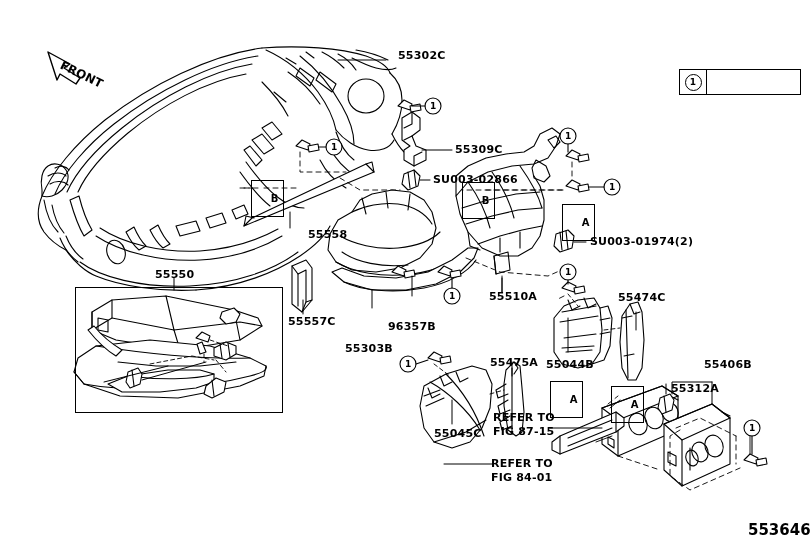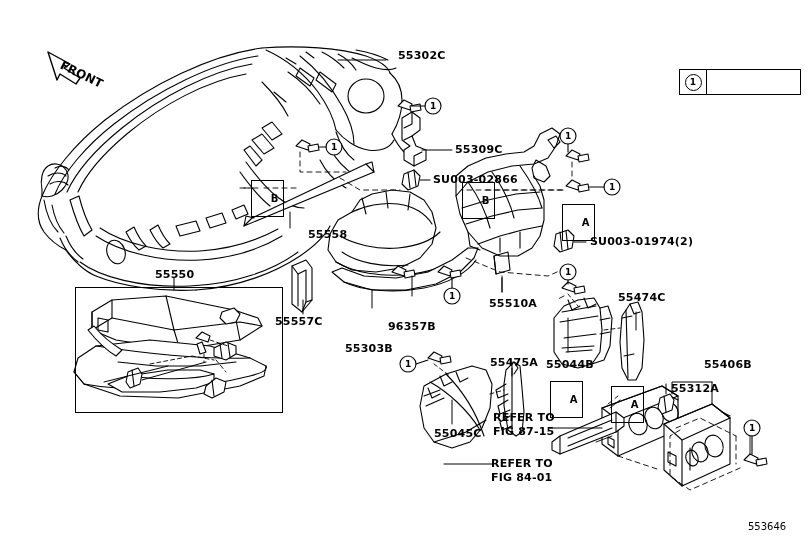--- a/index.html
+++ b/index.html
@@ -71,22 +71,22 @@
     justify-content: center;
     font-size: 10px;
     font-weight: bold;
     letter-spacing: 0.3px;
     padding: 0 6px;
     white-space: pre;
   }
   .figno {
     position: absolute;
     font-family: "DejaVu Sans", "Liberation Sans", sans-serif;
-    font-weight: normal;
-    font-size: 10px;
+    font-weight: bold;
+    font-size: 15px;
     color: #000;
   }
   .inset {
     position: absolute;
     border: 1.1px solid #000;
     background: transparent;
   }
 </style>
 </head>
 <body>
@@ -542,27 +542,27 @@
   <div class="lbl" style="left:455px; top:143px;">55309C</div>
 
   <div class="lbl" style="left:433px; top:173px;">SU003-02866</div>
 
   <div class="lbl" style="left:590px; top:235px;">SU003-01974(2)</div>
 
   <div class="lbl" style="left:265px; top:228px;margin-left:43px;">55558</div>
 
   <div class="lbl" style="left:155px; top:268px;">55550</div>
 
-  <div class="lbl" style="left:275px; top:315px;text-align:center;">55557C</div>
+  <div class="lbl" style="left:288px; top:315px;text-align:center;">55557C</div>
 
   <div class="lbl" style="left:345px; top:309px;margin-top:33px;">55303B</div>
 
   <div class="lbl" style="left:388px; top:320px;">96357B</div>
 
-  <div class="lbl" style="left:489px; top:297px;">55510A</div>
+  <div class="lbl" style="left:489px; top:290px;">55510A</div>
 
   <div class="lbl" style="left:618px; top:291px;">55474C</div>
 
   <div class="lbl" style="left:546px; top:358px;">55044B</div>
 
   <div class="lbl" style="left:490px; top:356px;">55475A</div>
 
   <div class="lbl" style="left:434px; top:427px;">55045C</div>
 
   <div class="lbl" style="left:688px; top:358px;margin-left:16px;">55406B</div>

